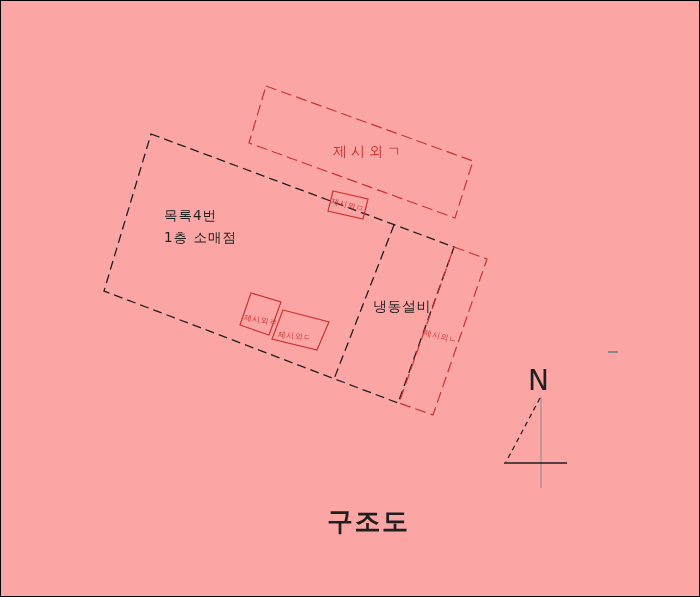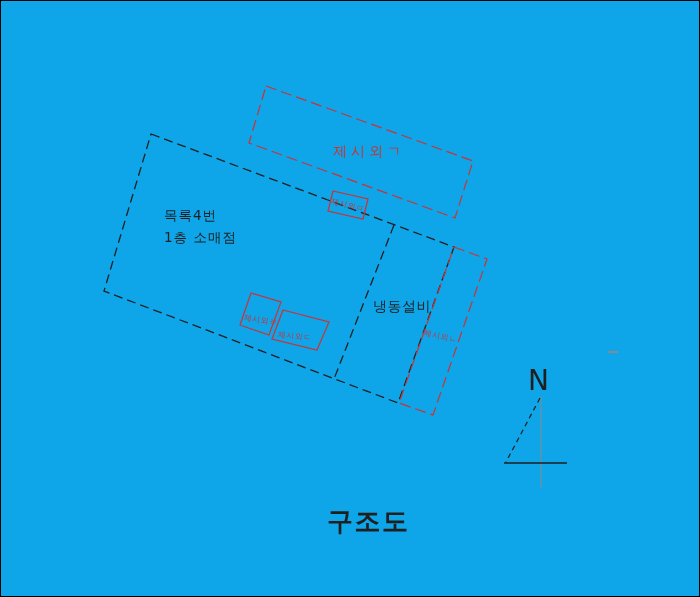--- a/index.html
+++ b/index.html
@@ -1,21 +1,21 @@
 <!DOCTYPE html>
 <html><head>
 <meta charset="utf-8">
 <style>
   html, body { margin: 0; padding: 0; background: #ffffff; }
   .frame {
     position: relative;
     width: 698px;
     height: 595px;
     border: 1px solid #000;
-    background: #0ea5e9;
+    background: #fca5a5;
     overflow: hidden;
     font-family: "DejaVu Sans", sans-serif;
   }
   svg { display: block; }
 
   
   .ln-black-dash { fill: none; stroke-width: 1.3; stroke-dasharray: 9 5; }
   .ln-red-dash   { fill: none; stroke-width: 1.2; stroke-dasharray: 11 5; }
   .ln-red-solid  { fill: none; stroke-width: 1.2; }
   .ln-thin       { fill: none; stroke-width: 1; }

